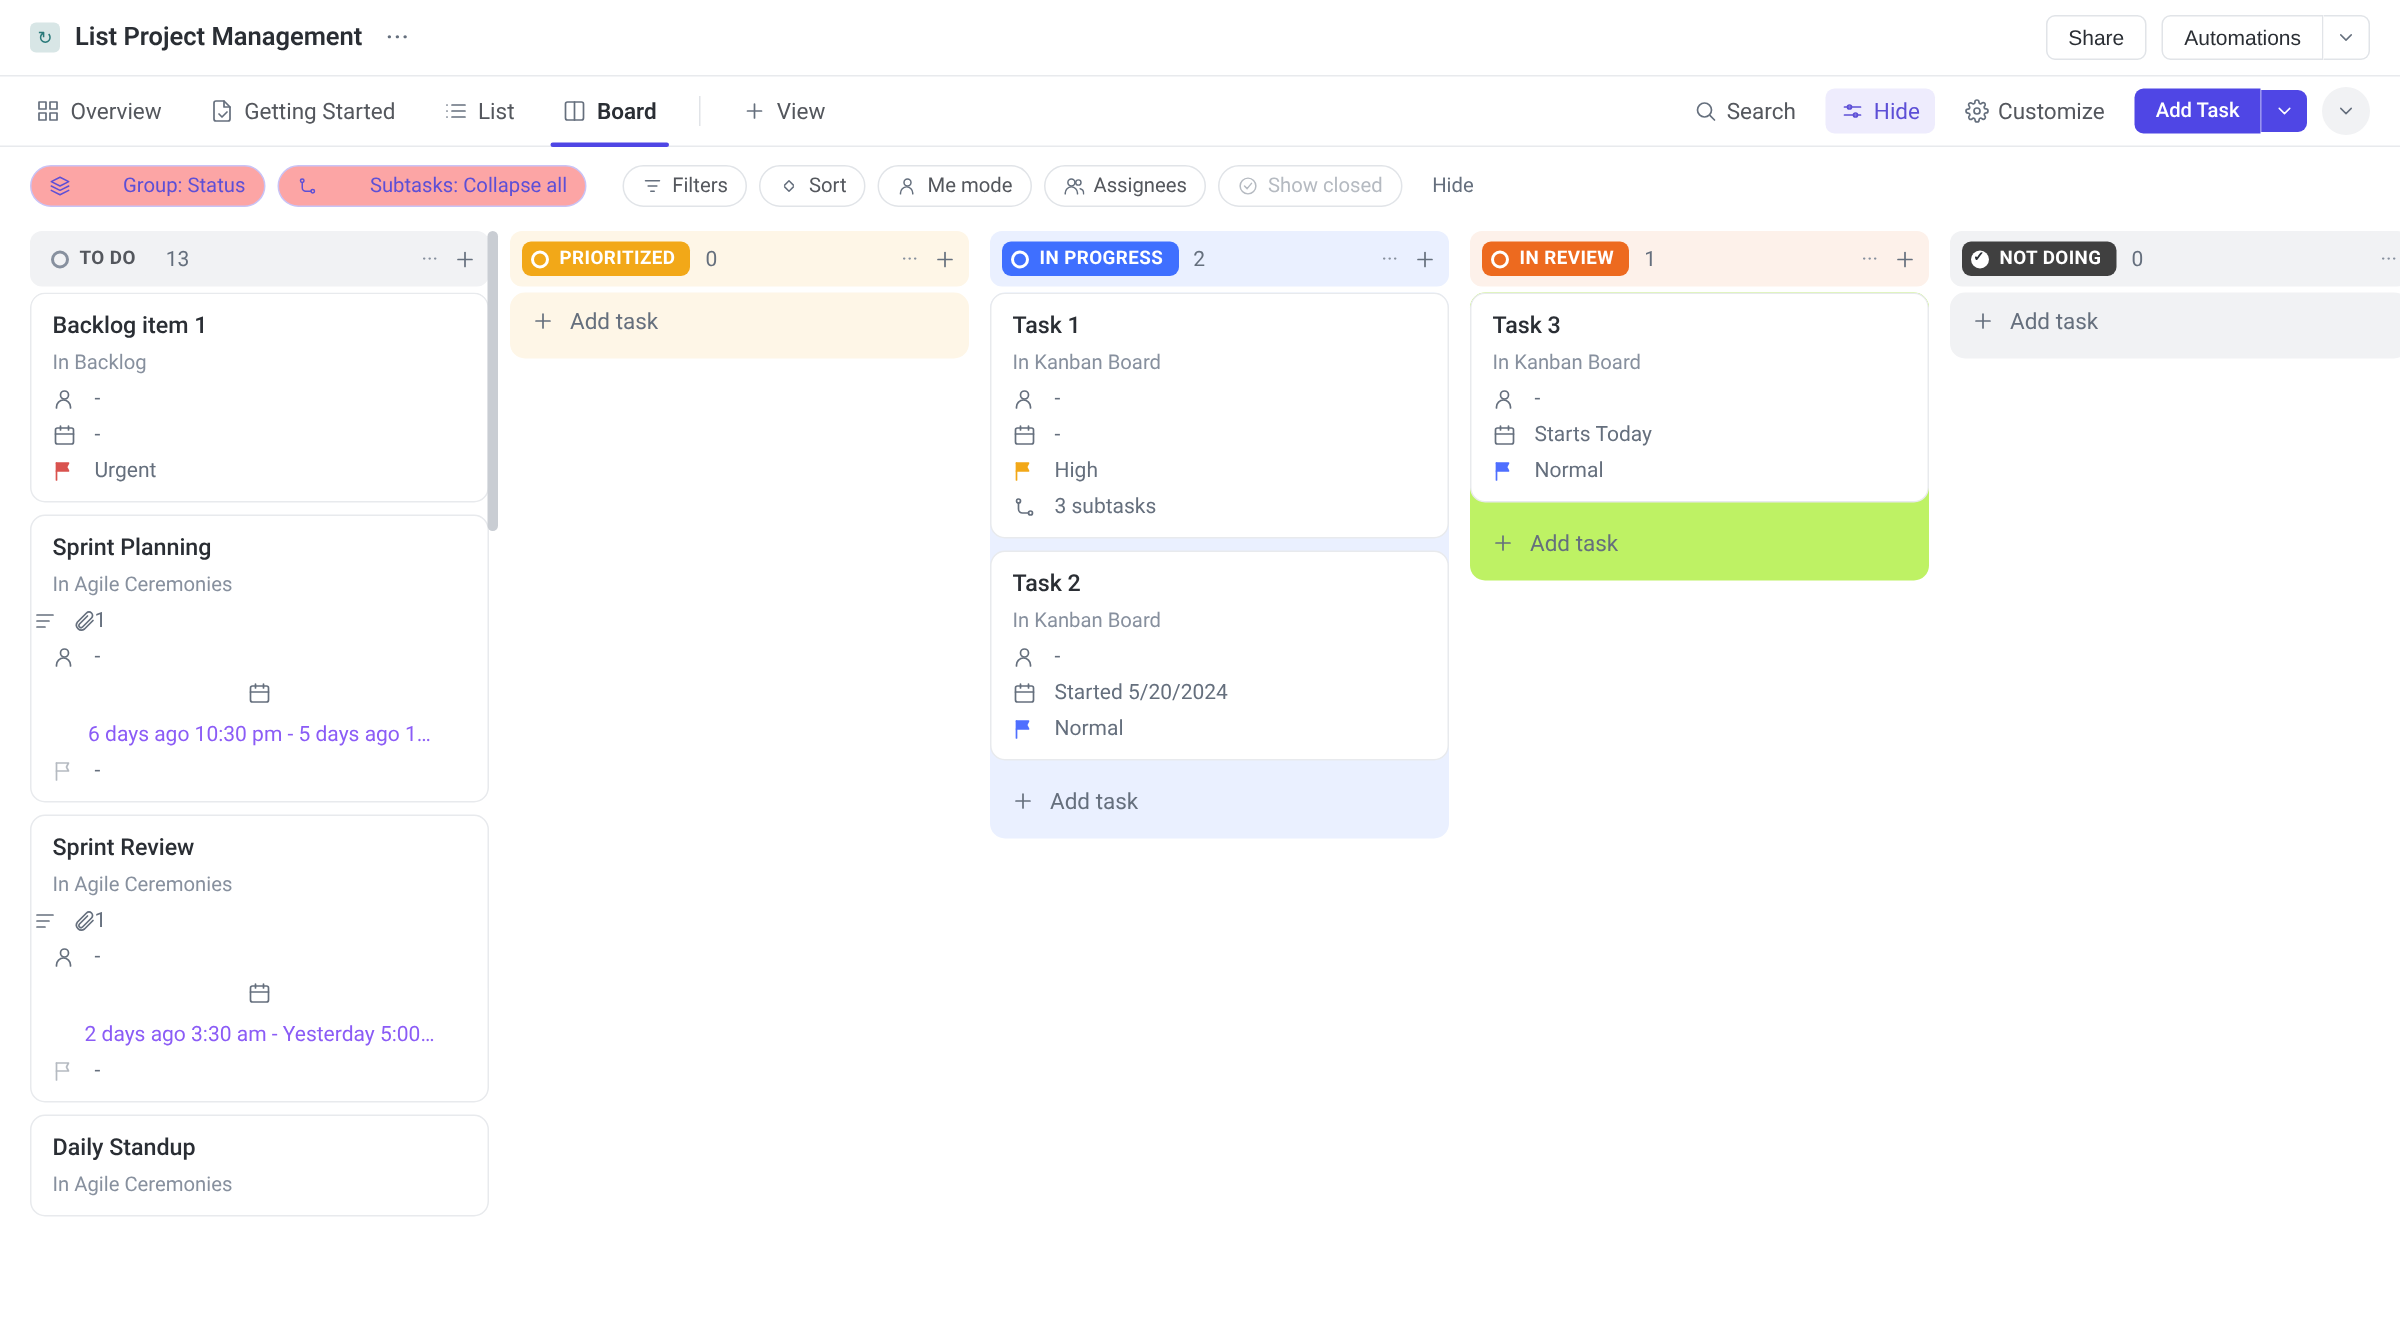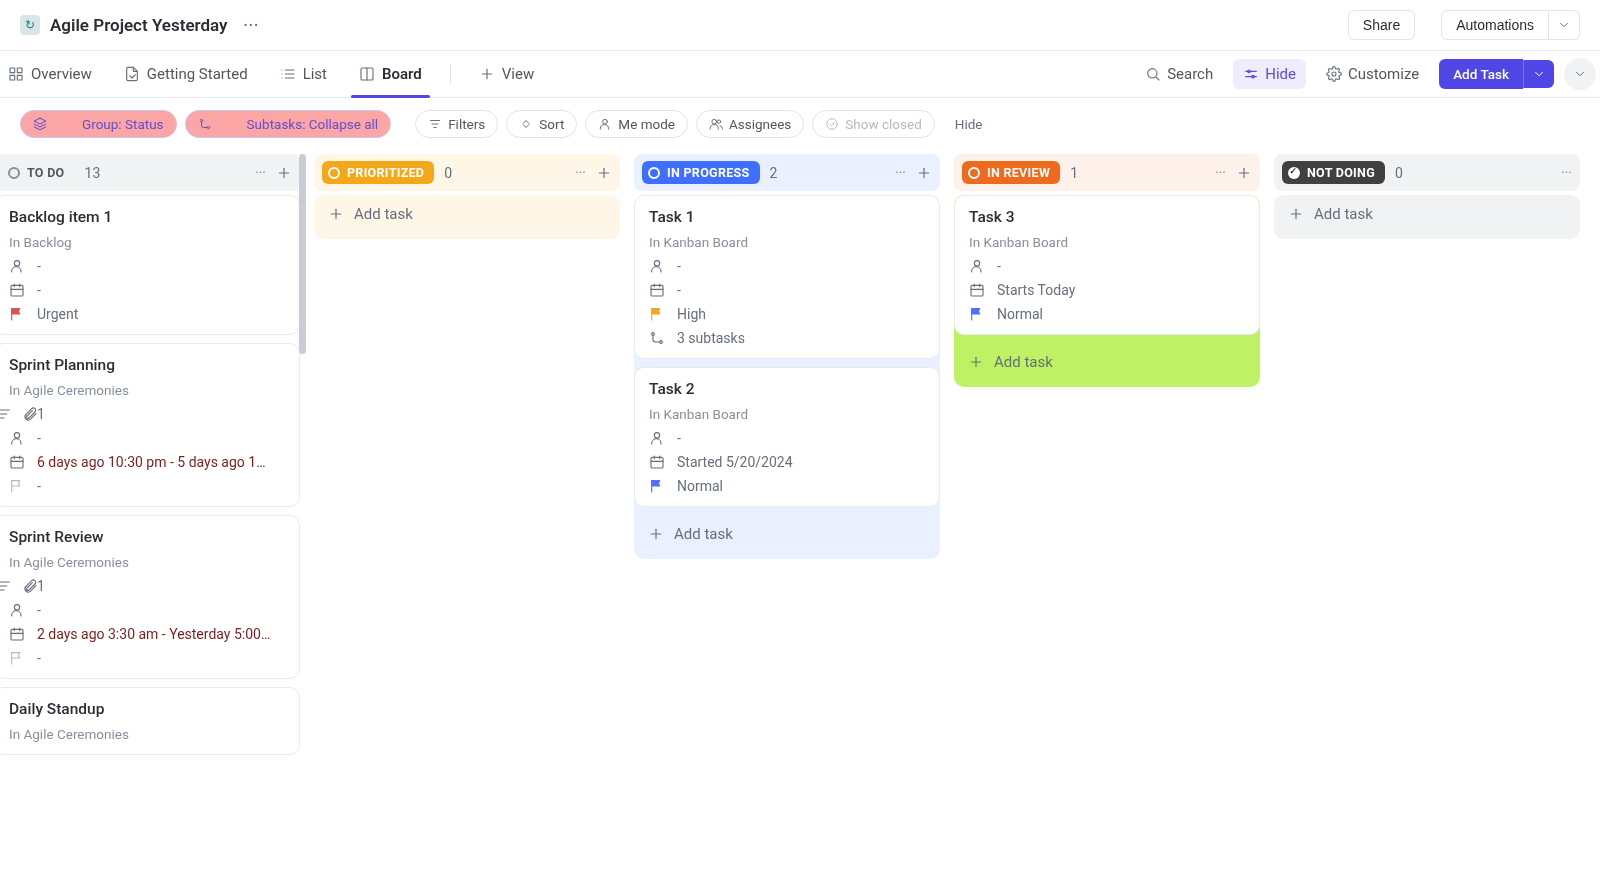--- a/index.html
+++ b/index.html
@@ -2,46 +2,46 @@
 <html><head>
 <meta charset="utf-8">
 <style>
   * { box-sizing: border-box; margin:0; padding:0; }
   body { font-family: -apple-system, BlinkMacSystemFont, "Segoe UI", Roboto, Helvetica, Arial, sans-serif; font-size:14px; color:#2a2e34; background:#fff; width:1600px; height:882px; overflow:hidden;}
   .header { display:flex; align-items:center; justify-content:space-between; padding:10px 20px; border-bottom:1px solid #e8eaed;}
   .header-left { display:flex; align-items:center; gap:10px;}
   .app-icon { width:20px; height:20px; background:#d8e6e6; border-radius:4px; display:flex; align-items:center; justify-content:center; font-size:12px; color:#2a7a7a;}
   .app-title { font-size:17px; font-weight:600;}
   .more-dots { color:#656f7d; padding:4px 6px; cursor:pointer; font-weight:bold; letter-spacing:1px;}
-  .header-right { display:flex; align-items:center; gap:26px;padding-left:19px;}
+  .header-right { display:flex; align-items:center; gap:10px;padding-left:19px;}
   .btn { border:1px solid #e1e4e8; border-radius:6px; padding:6px 14px; font-size:14px; background:#fff; cursor:pointer; color:#2a2e34;}
   .btn-group { display:flex;}
   .btn-group .btn:first-child { border-top-right-radius:0; border-bottom-right-radius:0;text-align:center;}
   .btn-group .btn:last-child { border-top-left-radius:0; border-bottom-left-radius:0; border-left:none; padding:6px 8px;}
-  .tabs { display:flex; align-items:center; justify-content:space-between; padding:0 4px; border-bottom:1px solid #e8eaed;}
+  .tabs { display:flex; align-items:center; justify-content:space-between; padding:0 20px; border-bottom:1px solid #e8eaed;}
   .tabs-left { display:flex; align-items:center; gap:24px;}
   .tab { display:flex; align-items:center; gap:7px; padding:14px 4px; color:#54575d; font-size:15px; cursor:pointer; position:relative;}
   .tab.active { color:#2a2e34; font-weight:600;}
   .tab.active::after { content:""; position:absolute; bottom:-1px; left:-4px; right:-4px; height:3px; background:#4f46e5; border-radius:2px;}
   .tab-divider { width:1px; height:20px; background:#e1e4e8;}
   .tabs-right { display:flex; align-items:center; gap:10px;}
   .tabs-right .titem { display:flex; align-items:center; gap:6px; padding:6px 10px; border-radius:6px; cursor:pointer; color:#54575d; font-size:15px;}
   .titem.hide { background:#eeecfd; color:#5d4fd6;}
   .add-task-btn { display:flex; align-items:center;}
   .add-task-btn .main { background:#4f46e5; color:#fff; padding:7px 14px; border-radius:6px 0 0 6px; font-size:13.5px; font-weight:500; cursor:pointer;}
   .add-task-btn .drop { background:#4f46e5; color:#fff; padding:7px 8px; border-radius:0 6px 6px 0; border-left:1px solid rgba(255,255,255,.25); cursor:pointer;}
   .circle-btn { width:32px; height:32px; border-radius:50%; background:#f1f2f4; display:flex; align-items:center; justify-content:center; cursor:pointer; color:#656f7d;}
   .filter-row { display:flex; align-items:center; justify-content:space-between; padding:12px 20px;}
   .filter-left { display:flex; align-items:center; gap:8px;}
   .chip { display:flex; align-items:center; gap:6px; border:1px solid #e1e4e8; border-radius:16px; padding:5px 12px; font-size:13.5px; color:#54575d; cursor:pointer; background:#fff;}
   .chip.active { background:#fca5a5; border-color:#c9c3f6; color:#5d4fd6;gap:35px;}
   .chip.disabled { color:#b5bac1;}
   .chip.ghost { border:none; background:transparent; color:#656f7d;}
   .search-box { border:1px solid #e1e4e8; border-radius:8px; padding:8px 12px; width:230px; color:#87909e; font-size:14px;}
-  .board { display:flex; gap:14px; padding:4px 20px; overflow-x:auto; height: calc(882px - 170px); justify-content: flex-end;}
+  .board { display:flex; gap:14px; padding:4px 20px; overflow-x:auto; height: calc(882px - 170px);}
   .col { width:306px; flex-shrink:0; display:flex; flex-direction:column;}
   .col-header { display:flex; align-items:center; justify-content:space-between; padding:7px 8px; border-radius:8px; }
   .col-header-left { display:flex; align-items:center; gap:10px;}
   .status-pill { display:flex; align-items:center; gap:7px; padding:4px 10px 4px 6px; border-radius:6px; color:#fff; font-size:12.5px; font-weight:700; letter-spacing:.3px;}
   .status-pill .dot { width:12px; height:12px; border-radius:50%; border:2.2px solid currentColor; background:transparent; box-sizing:border-box;}
   .status-pill.todo { background:#f1f2f4; color:#54575d;}
   .status-pill.todo .dot { border-color:#87909e;}
   .status-pill.prio { background:#f2a818; color:#fff;}
   .status-pill.prio .dot { border-color:#fff;}
   .status-pill.prog { background:#3f6fff; color:#fff;}
@@ -63,35 +63,35 @@
   .col.todo .col-header{ background:#f1f2f4;}
   .col.prio .col-header{ background:#fef6e7;}
   .col.prog .col-header{ background:#eaf0ff;}
   .col.rev .col-header { background:#fdf1ea;}
   .col.not .col-header { background:#f1f2f4;}
   .card { background:#fff; border:1px solid #e8eaed; border-radius:10px; padding:12px 14px; display:flex; flex-direction:column; gap:8px; cursor:pointer;}
   .card-title { font-size:15.5px; font-weight:500; color:#2a2e34;}
   .card-sub { font-size:13.5px; color:#87909e;}
   .card-row { display:flex; align-items:center; gap:12px; color:#656f7d; font-size:14px;}
   .card-row .icon { width:16px; display:flex; justify-content:center; color:#87909e;}
-  .card-row.red { color:#7f1d1d;}
+  .card-row.red { color:#8b5cf6;flex-direction:column;}
   .add-task-line { display:flex; align-items:center; gap:10px; padding:10px 14px; color:#656f7d; font-size:15px; cursor:pointer;}
   .scroll-thumb { position:absolute; right:-6px; top:0; width:7px; height:200px; background:#c9cdD3; border-radius:4px;}
   .col.todo { position:relative;}
   svg { display:block;}
   .i { width:16px; height:16px; stroke:#656f7d; stroke-width:1.7; fill:none; stroke-linecap:round; stroke-linejoin:round;}
   .i.sm { width:14px; height:14px;}
 </style>
 </head>
 <body>
 
 <div class="header">
   <div class="header-left">
     <div class="app-icon">↻</div>
-    <div class="app-title">Agile Project Yesterday</div>
+    <div class="app-title">List Project Management</div>
     <div class="more-dots">···</div>
   </div>
   <div class="header-right">
     <button class="btn">Share</button>
     <div class="btn-group">
       <button class="btn">Automations</button>
       <button class="btn">
         <svg class="i sm" viewBox="0 0 24 24">
             <polyline points="6 9 12 15 18 9"></polyline>
           </svg>

